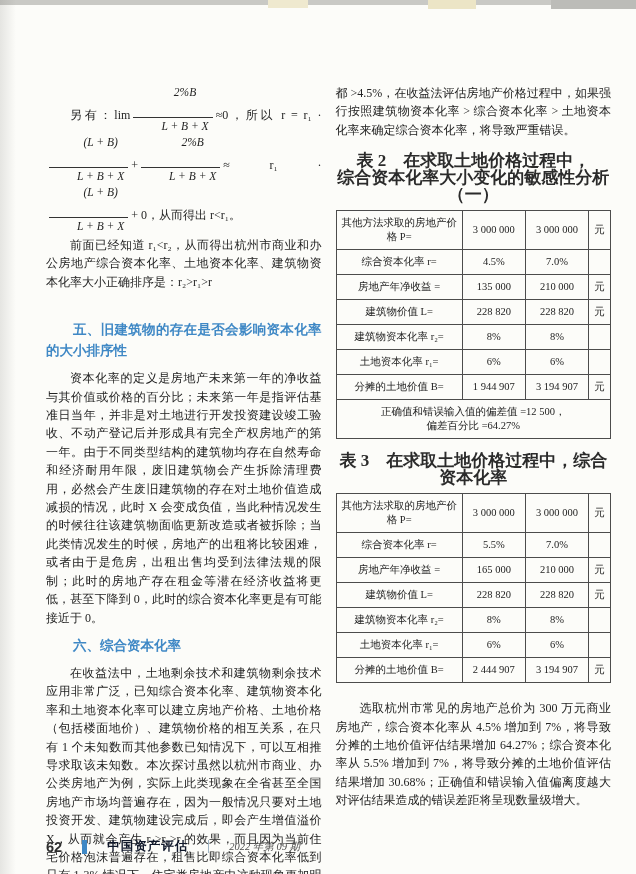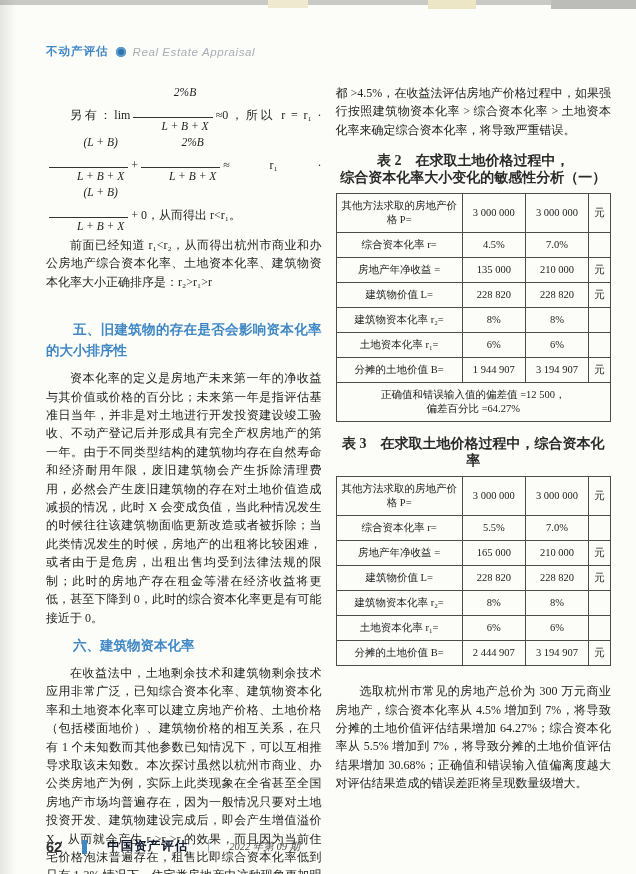--- a/index.html
+++ b/index.html
@@ -38,21 +38,21 @@
   .frac { display: inline-block; vertical-align: -11px; text-align: center; margin: 1px 3px;
           font-style: italic; line-height: 14px; font-size: 11.5px; }
   .frac .num { display: block; padding: 0 4px 18px; border-bottom: 1px solid #333; }
   .frac .den { display: block; padding: 1px 4px 0; }
 
   .sec-heading { color: #3f88c5; font-size: 13.5px; font-weight: bold; line-height: 21px;
                  text-indent: 2em; text-align: justify; margin: 28px 0 8px;
                  font-family: "Liberation Sans", "DejaVu Sans", sans-serif; }
   .mt8 { margin-top: 8px; }
 
-  .tbl-title { text-align: center; font-weight: bold; font-size: 14px; line-height: 17px;
+  .tbl-title { text-align: center; font-weight: bold; font-size: 17px; line-height: 17px;
                margin: 13px 0 7px; color: #2b2b2b; }
   table.data-table { width: 100%; border-collapse: collapse; font-size: 10.5px; color: #222;
                      margin-bottom: 4px; }
   table.data-table td { border: 1px solid #4c4c4c; text-align: center; padding: 5px 2px;
                         line-height: 14px; }
   td.lbl { width: 46%; padding: 5px 4px; }
   td.val { width: 23%; }
   td.unit { width: 8%; }
   td.note { white-space: pre-line; padding: 5px 6px; line-height: 16px; }
 
@@ -69,35 +69,30 @@
 </head>
 <body>
 
 <div class="page">
   <div class="scan-top"></div>
   <div class="scan-corner"></div>
   <div class="scan-patch-a"></div>
   <div class="scan-patch-b"></div>
   <div class="scan-left"></div>
 
-  <div class="header">
-    <span class="h-zh">不动产评估</span>
-    <span class="h-dot"></span>
-    <span class="h-en">Real Estate Appraisal</span>
-  </div>
 
   <div class="columns">
 
     <div class="col">
       <div class="formula-para"><span>另有：lim</span><span class="frac"><span class="num">2%B</span><span class="den">L + B + X</span></span><span>≈0，所以 r = r₁ ·</span><span class="frac"><span class="num">(L + B)</span><span class="den">L + B + X</span></span><span>+</span><span class="frac"><span class="num">2%B</span><span class="den">L + B + X</span></span><span>≈ r₁ ·</span><span class="frac"><span class="num">(L + B)</span><span class="den">L + B + X</span></span><span>+ 0，从而得出 r&lt;r₁。</span>
       </div>
       <p class="body-para">前面已经知道 r₁&lt;r₂，从而得出杭州市商业和办公房地产综合资本化率、土地资本化率、建筑物资本化率大小正确排序是：r₂&gt;r₁&gt;r</p>
       <h3 class="sec-heading">五、旧建筑物的存在是否会影响资本化率的大小排序性</h3>
       <p class="body-para">资本化率的定义是房地产未来第一年的净收益与其价值或价格的百分比；未来第一年是指评估基准日当年，并非是对土地进行开发投资建设竣工验收、不动产登记后并形成具有完全产权房地产的第一年。由于不同类型结构的建筑物均存在自然寿命和经济耐用年限，废旧建筑物会产生拆除清理费用，必然会产生废旧建筑物的存在对土地价值造成减损的情况，此时 X 会变成负值，当此种情况发生的时候往往该建筑物面临更新改造或者被拆除；当此类情况发生的时候，房地产的出租将比较困难，或者由于是危房，出租出售均受到法律法规的限制；此时的房地产存在租金等潜在经济收益将更低，甚至下降到 0，此时的综合资本化率更是有可能接近于 0。</p>
-      <h3 class="sec-heading mt8">六、建筑物资本化率</h3>
+      <h3 class="sec-heading mt8">六、综合资本化率</h3>
       <p class="body-para">在收益法中，土地剩余技术和建筑物剩余技术应用非常广泛，已知综合资本化率、建筑物资本化率和土地资本化率可以建立房地产价格、土地价格（包括楼面地价）、建筑物价格的相互关系，在只有 1 个未知数而其他参数已知情况下，可以互相推导求取该未知数。本次探讨虽然以杭州市商业、办公类房地产为例，实际上此类现象在全省甚至全国房地产市场均普遍存在，因为一般情况只要对土地投资开发、建筑物建设完成后，即会产生增值溢价 X，从而就会产生 r₂&gt;r₁&gt;r 的效果，而且因为当前住宅价格泡沫普遍存在，租售比即综合资本化率低到只有 1-3% 情况下，住宅类房地产中这种现象更加明显。根据《关于发布实施〈全国工业用地出让最低价标准〉的通知》（国土资发〔2006〕307 号），土地资本化率不得低于同期中国人民银行公布的人民币五年期存款利率，当前大部分银行五年期存款利率报价</p>
     </div>
 
     <div class="col">
       <p class="body-para no-indent">都 &gt;4.5%，在收益法评估房地产价格过程中，如果强行按照建筑物资本化率 &gt; 综合资本化率 &gt; 土地资本化率来确定综合资本化率，将导致严重错误。</p>
 
       <div class="tbl-title">
         <div>表 2　在求取土地价格过程中，</div>
         <div>综合资本化率大小变化的敏感性分析（一）</div>
       </div>

